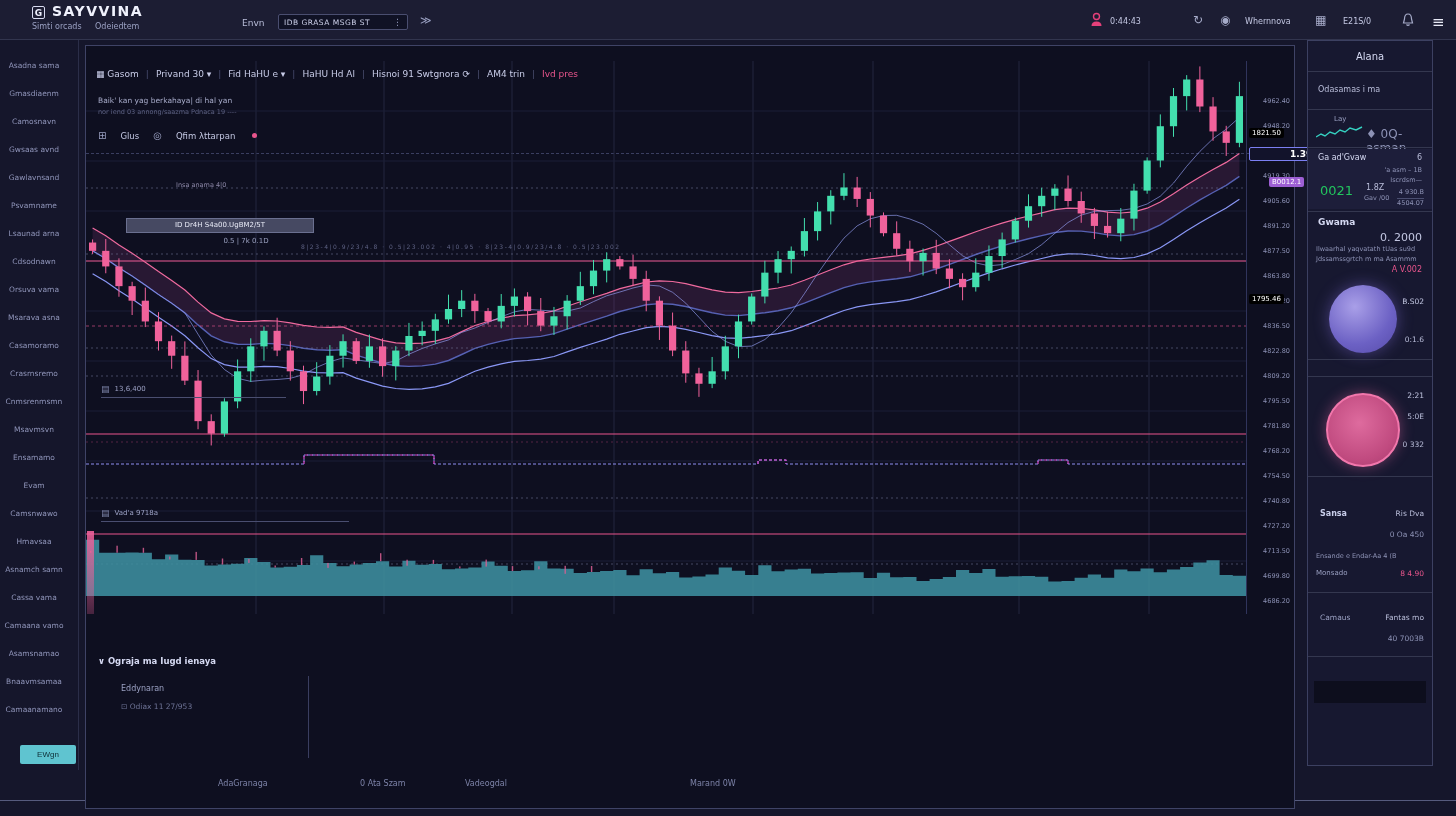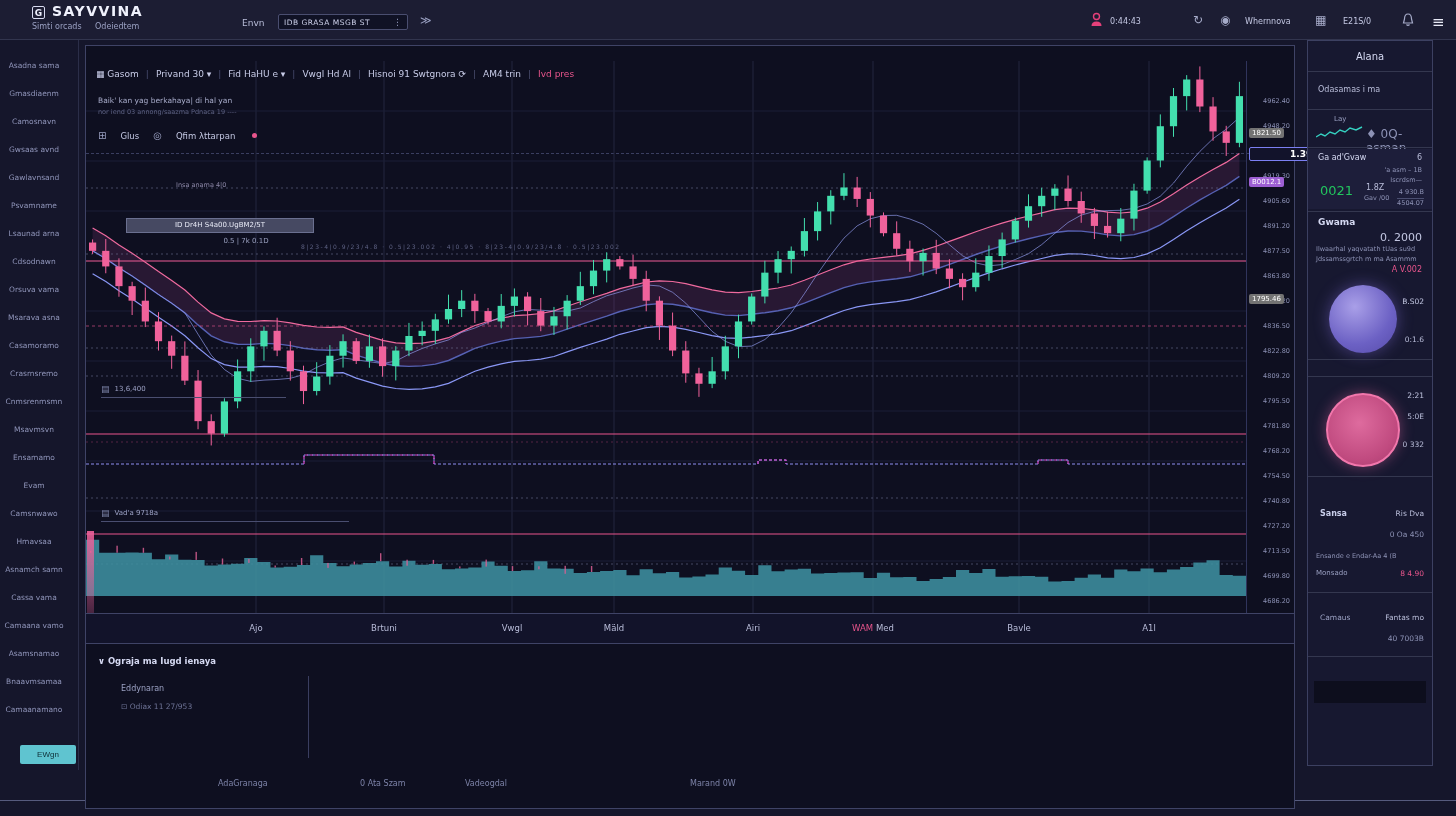--- a/index.html
+++ b/index.html
@@ -41,21 +41,21 @@
   .lvl-label{position:absolute;left:90px;top:135px;font-size:6.5px;color:#8d88a8;z-index:25}
   .legend-box{position:absolute;left:40px;top:172px;width:188px;height:15px;background:rgba(86,90,116,.78);border:1px solid #6b7090;font-size:7px;line-height:13px;color:#e8eaf6;text-align:center;white-space:nowrap;overflow:hidden;z-index:25}
   .legend-sub{position:absolute;left:95px;top:191px;width:130px;font-size:7px;color:#9aa0bf;text-align:center;z-index:25}
   .ind-lbl{position:absolute;left:15px;display:flex;gap:5px;align-items:center;font-size:7px;color:#9ca1c4;border-bottom:1px solid #4a4e70;padding-bottom:3px;z-index:25}
   .ind-lbl .ic{font-size:9px;color:#7d83a8}
 
   .chart-wrap{position:absolute;left:0;top:15px;width:1160px;height:553px;z-index:8}
   .yaxis{position:absolute;left:1160px;top:15px;width:48px;height:553px;border-left:1px solid #30345c;z-index:9}
   .ytick{position:absolute;right:4px;font-size:6.5px;color:#8b90b4;white-space:nowrap}
   .badge{position:absolute;left:2px;font-size:7px;color:#fff;padding:1px 3px;border-radius:2px;white-space:nowrap;z-index:12}
-  .badge.pink{background:#737373}
+  .badge.pink{background:#000000}
   .badge.purple{background:#9d5fd3}
   .badge.outline{background:#12132b;border:1px solid #7b7ff2;font-size:9px;font-weight:bold;padding:1px 4px}
 
   .xaxis{position:absolute;left:0;top:567px;width:1208px;height:31px;background:#12132a;border-top:1px solid #3f4366;border-bottom:1px solid #3f4366;z-index:9}
   .xlab{position:absolute;top:9px;width:60px;margin-left:-30px;text-align:center;font-size:8.5px;color:#b9bdd9;white-space:nowrap}
   .xlab b{color:#e8558c;font-weight:normal}
 
   .bsec-title{position:absolute;left:12px;top:610px;font-size:8.5px;font-weight:bold;color:#d5d9f2;z-index:9}
   .bsec-l1{position:absolute;left:35px;top:638px;font-size:8px;color:#9aa0c2;z-index:9}
   .bsec-l2{position:absolute;left:35px;top:656px;font-size:7.5px;color:#6e7396;z-index:9}
@@ -135,21 +135,21 @@
 <div class="lsep"></div>
 
 <div class="panel">
   <div class="tabs" id="tabs">
       <span class="tb">▦ Gasom</span>
       <span class="dv">|</span>
       <span class="tb">Privand 30 ▾</span>
       <span class="dv">|</span>
       <span class="tb">Fid HaHU e ▾</span>
       <span class="dv">|</span>
-      <span class="tb">Vwgl Hd Al</span>
+      <span class="tb">HaHU Hd Al</span>
       <span class="dv">|</span>
       <span class="tb">Hisnoi 91 Swtgnora ⟳</span>
       <span class="dv">|</span>
       <span class="tb">AM4 trin</span>
       <span class="dv">|</span>
       <span class="tb ac">Ivd pres</span>
     </div>
   <div class="note1">Baik' kan yag berkahaya| di hal yan</div>
   <div class="note2">nor iend 03 annong/saazma Pdnaca 19 ----</div>
   <div class="ctrls">
@@ -438,32 +438,22 @@
       <span class="ytick" style="top: 361px; text-align: center;">4781.80</span>
       <span class="ytick" style="top: 386px;">4768.20</span>
       <span class="ytick" style="top: 411px;">4754.50</span>
       <span class="ytick" style="top: 436px;">4740.80</span>
       <span class="ytick" style="top: 461px;">4727.20</span>
       <span class="ytick" style="top: 486px;">4713.50</span>
       <span class="ytick" style="top: 511px;">4699.80</span>
       <span class="ytick" style="top: 536px;">4686.20</span>
       <span class="badge pink" style="top: 67px;">1821.50</span>
       <span class="badge outline" style="top: 86px; padding-left: 40px;">1.39H</span>
-      <span class="badge purple" style="top: 116px;">B0012.1</span>
+      <span class="badge purple" style="top: 116px; margin-left: 20px;">B0012.1</span>
       <span class="badge pink" style="top: 233px;">1795.46</span>
-    </div>
-  <div class="xaxis" id="xaxis">
-      <span class="xlab" style="left: 170px;">Ajo</span>
-      <span class="xlab" style="left: 298px;">Brtuni</span>
-      <span class="xlab" style="left: 426px;">Vwgl</span>
-      <span class="xlab" style="left: 528px;">Mäld</span>
-      <span class="xlab" style="left: 667px;">Airi</span>
-      <span class="xlab" style="left: 787px;"><b>WAM</b> Med</span>
-      <span class="xlab" style="left: 933px;">Bavle</span>
-      <span class="xlab" style="left: 1063px;">A1l</span>
     </div>
 
   <div class="bsec-title">
     <span>∨</span>
     <span>Ograja ma Iugd ienaya</span>
   </div>
   <div class="bsec-l1">Eddynaran</div>
   <div class="bsec-l2">
     <span>⊡</span>
     <span>Odiax 11 27/953</span>

